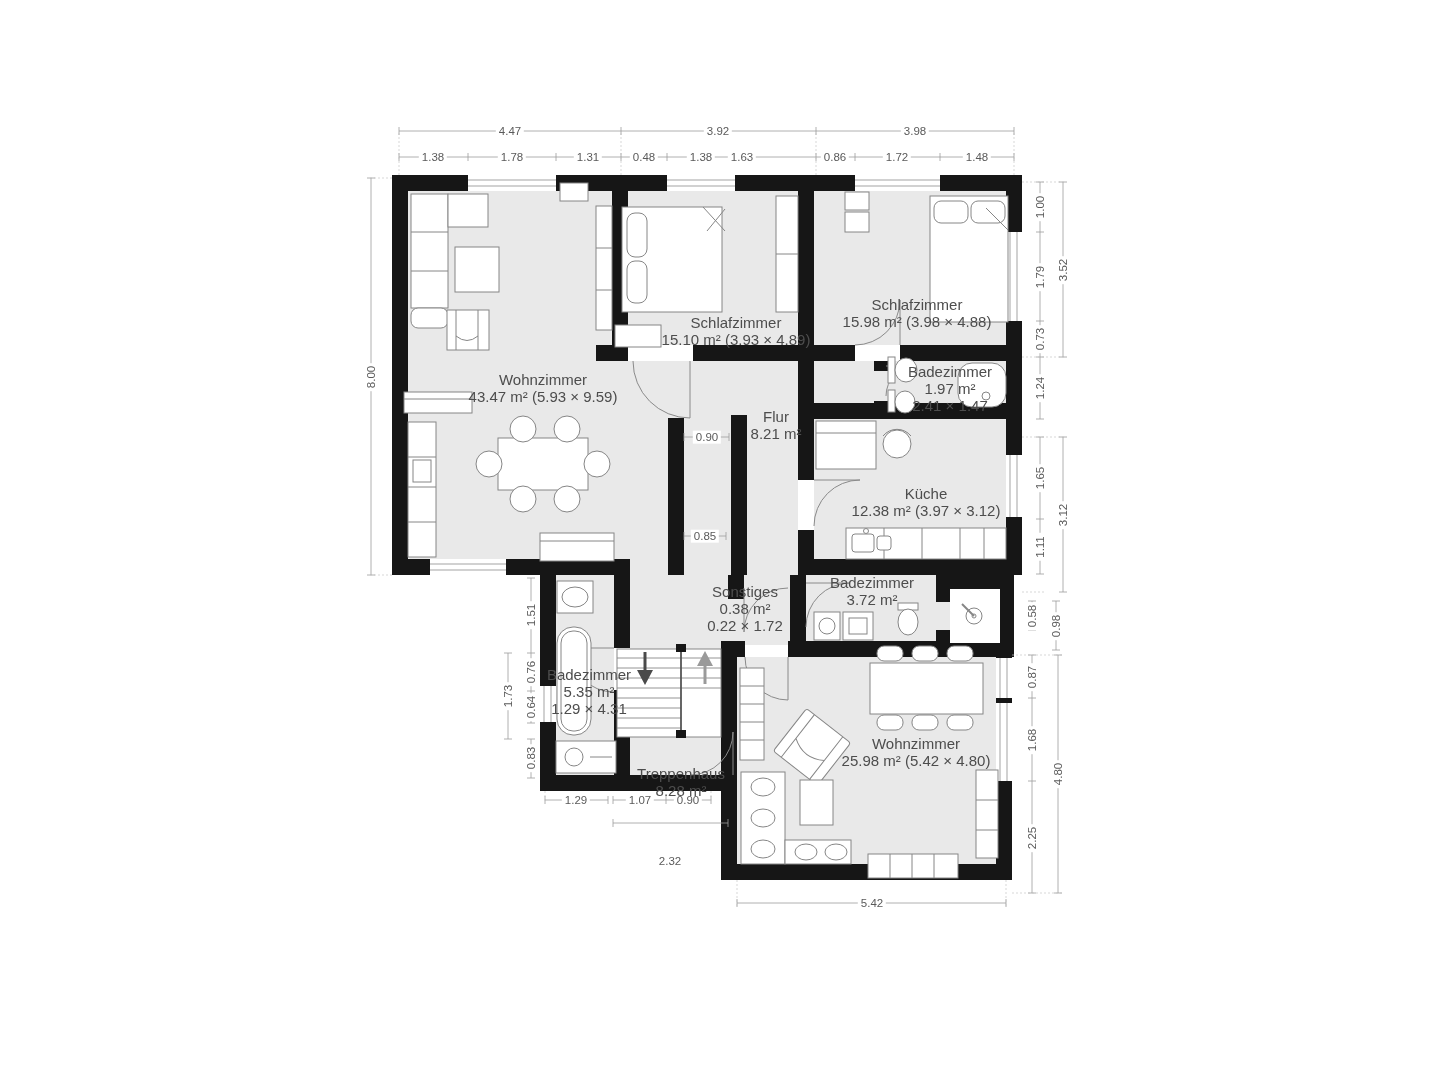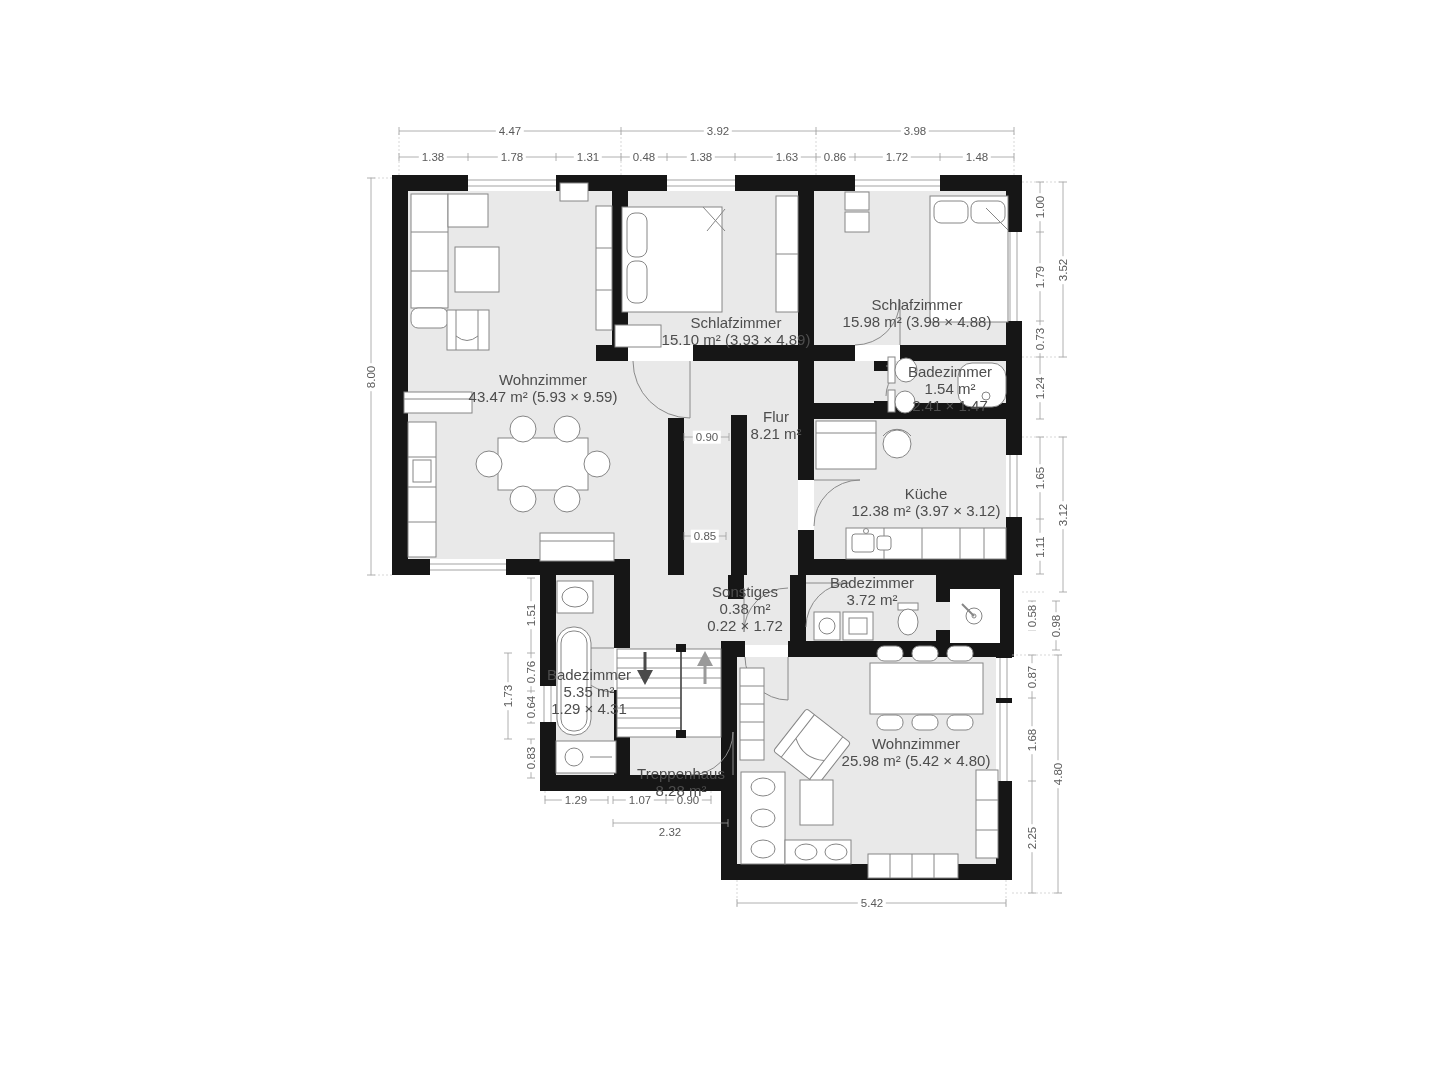--- a/index.html
+++ b/index.html
@@ -303,21 +303,21 @@
 </svg>
 
 <span class="dim" style="left:510px;top:131px">4.47</span>
 <span class="dim" style="left:718px;top:131px">3.92</span>
 <span class="dim" style="left:915px;top:131px">3.98</span>
 <span class="dim" style="left:433px;top:157px">1.38</span>
 <span class="dim" style="left:512px;top:157px">1.78</span>
 <span class="dim" style="left:588px;top:157px">1.31</span>
 <span class="dim" style="left:644px;top:157px">0.48</span>
 <span class="dim" style="left:701px;top:157px">1.38</span>
-<span class="dim" style="left:787px;top:157px">1.63</span>
+<span class="dim" style="left:742px;top:157px">1.63</span>
 <span class="dim" style="left:835px;top:157px">0.86</span>
 <span class="dim" style="left:897px;top:157px">1.72</span>
 <span class="dim" style="left:977px;top:157px">1.48</span>
 <span class="dim v" style="left:371px;top:377px">8.00</span>
 <span class="dim v" style="left:531px;top:615px">1.51</span>
 <span class="dim v" style="left:531px;top:672px">0.76</span>
 <span class="dim v" style="left:531px;top:707px">0.64</span>
 <span class="dim v" style="left:508px;top:696px">1.73</span>
 <span class="dim v" style="left:531px;top:758px">0.83</span>
 <span class="dim v" style="left:1040px;top:207px">1.00</span>
@@ -330,21 +330,21 @@
 <span class="dim v" style="left:1063px;top:515px">3.12</span>
 <span class="dim v" style="left:1032px;top:616px">0.58</span>
 <span class="dim v" style="left:1056px;top:626px">0.98</span>
 <span class="dim v" style="left:1032px;top:677px">0.87</span>
 <span class="dim v" style="left:1032px;top:740px">1.68</span>
 <span class="dim v" style="left:1032px;top:838px">2.25</span>
 <span class="dim v" style="left:1058px;top:774px">4.80</span>
 <span class="dim" style="left:576px;top:800px">1.29</span>
 <span class="dim" style="left:640px;top:800px">1.07</span>
 <span class="dim" style="left:688px;top:800px">0.90</span>
-<span class="dim" style="left:670px;top:832px">2.32</span>
+<span class="dim" style="left:670px;top:861px">2.32</span>
 <span class="dim" style="left:872px;top:903px">5.42</span>
 <span class="dim" style="left:707px;top:437px">0.90</span>
 <span class="dim" style="left:705px;top:536px">0.85</span>
 
 <div class="room-label" style="left:543px;top:389px">
   <div>Wohnzimmer</div>
   <div>43.47 m² (5.93 × 9.59)</div>
 
 </div>
 <div class="room-label" style="left:736px;top:332px">
@@ -352,21 +352,21 @@
   <div>15.10 m² (3.93 × 4.89)</div>
 
 </div>
 <div class="room-label" style="left:917px;top:314px">
   <div>Schlafzimmer</div>
   <div>15.98 m² (3.98 × 4.88)</div>
 
 </div>
 <div class="room-label" style="left:950px;top:389px">
   <div>Badezimmer</div>
-  <div>1.54 m²</div>
+  <div>1.97 m²</div>
   <div>2.41 × 1.47</div>
 </div>
 <div class="room-label" style="left:776px;top:426px">
   <div>Flur</div>
   <div>8.21 m²</div>
 
 </div>
 <div class="room-label" style="left:926px;top:503px">
   <div>Küche</div>
   <div>12.38 m² (3.97 × 3.12)</div>

